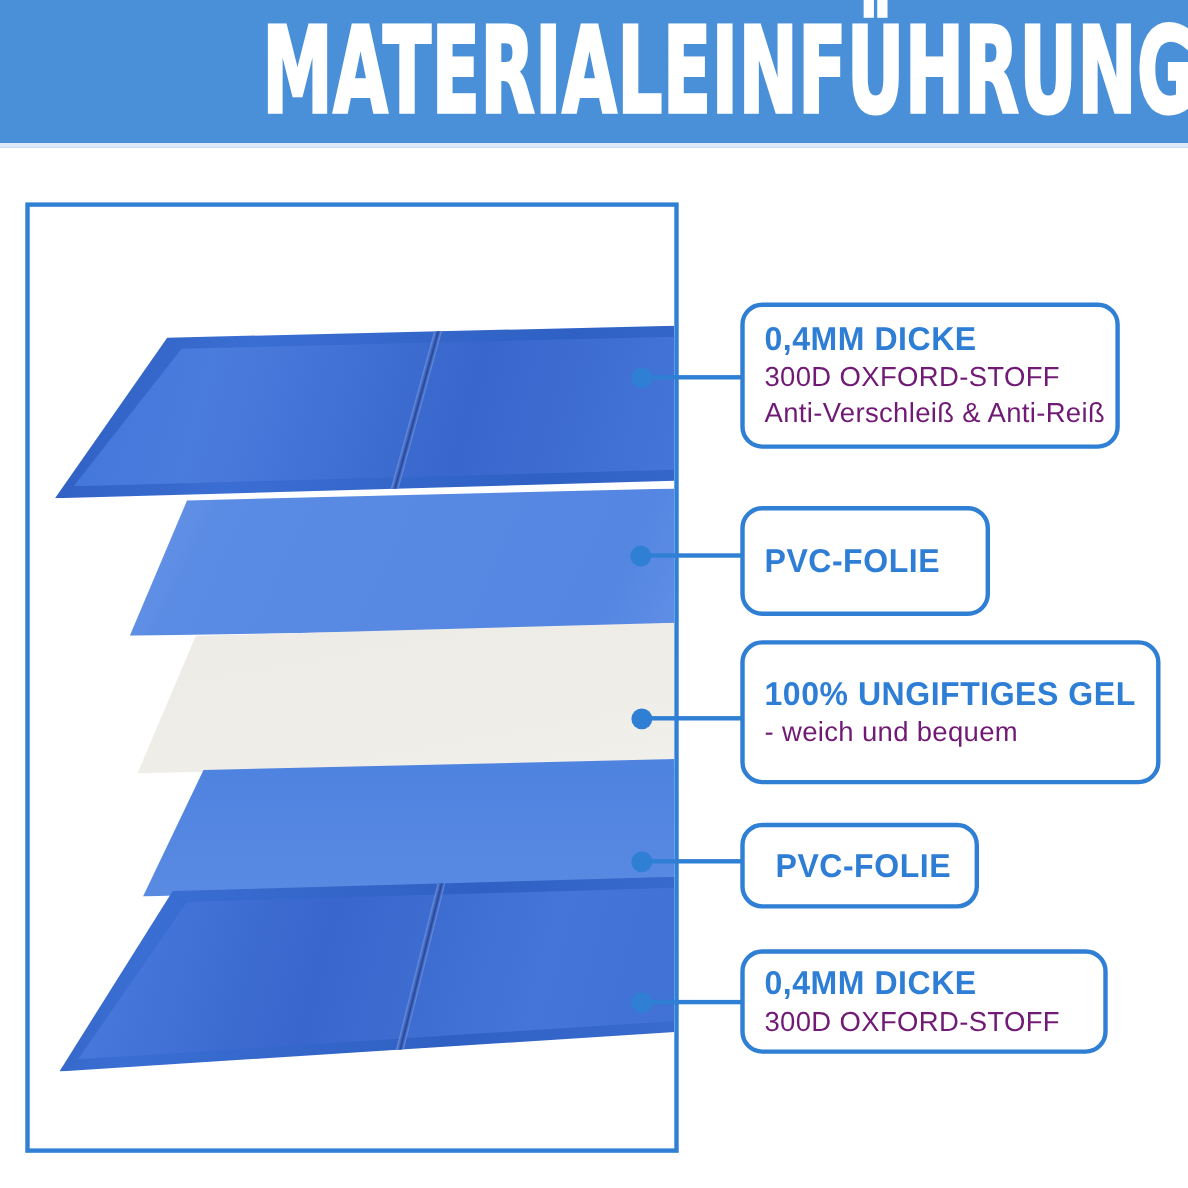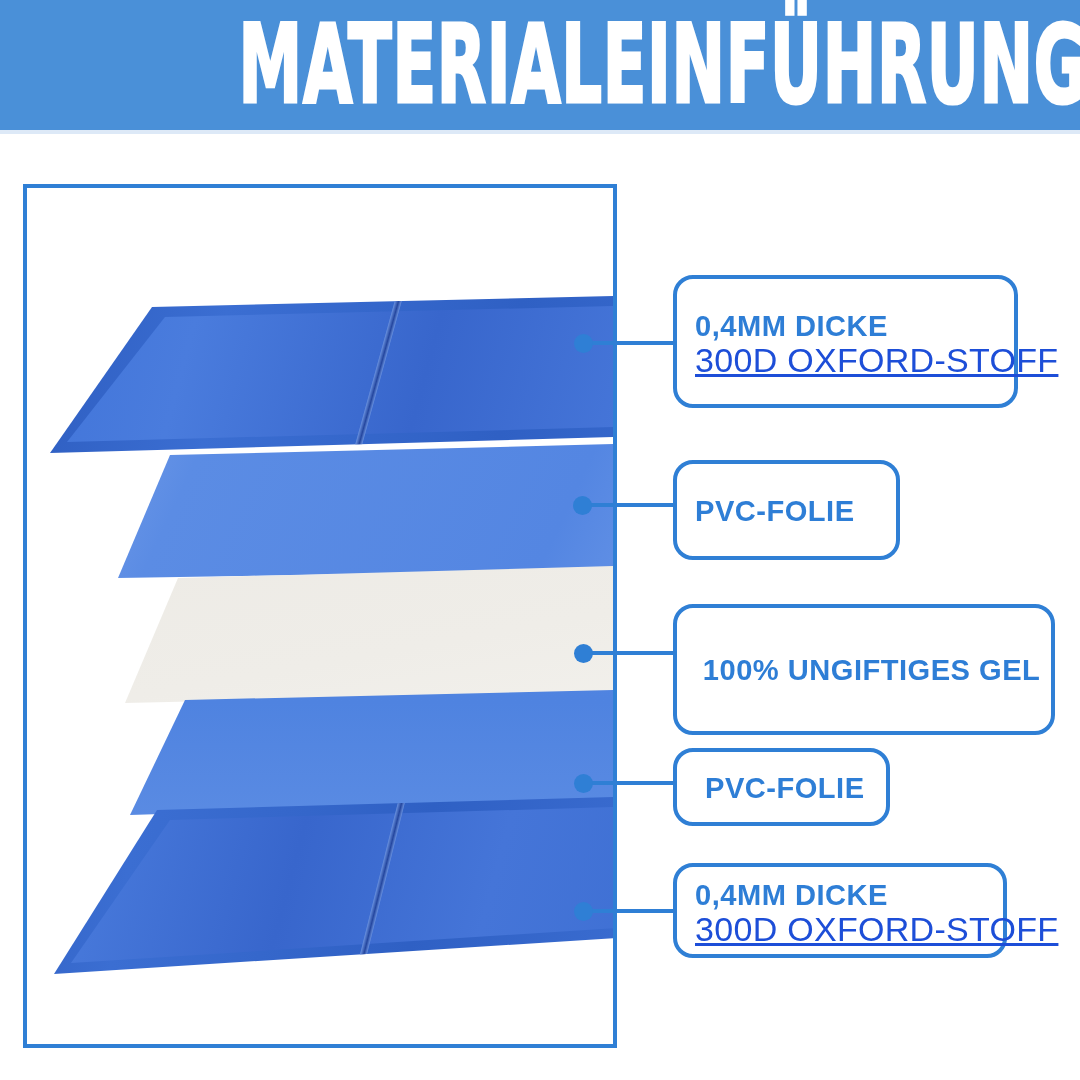--- a/index.html
+++ b/index.html
@@ -84,21 +84,21 @@
     position:absolute;background:#ffffff;border:4px solid #2f7fd5;border-radius:20px;
     display:flex;flex-direction:column;justify-content:center;
     padding-left:18px;box-sizing:border-box;z-index:7;
   }
   .co-title{
     color:#2e7ed6;font-weight:bold;font-size:30px;line-height:37px;
     letter-spacing:0.5px;white-space:nowrap;
     transform:scaleX(0.97);transform-origin:left center;
   }
   .co-line{
-    color:#1d4ed8;font-size:34px;line-height:33px;letter-spacing:0.3px;white-space:nowrap;text-decoration:underline;
+    color:#701a75;font-size:25px;line-height:33px;letter-spacing:0.3px;white-space:nowrap;
   }
   .co-pvc{padding-left:28px;}
 </style>
 </head>
 <body>
 
 <div class="canvas">
 
   <div class="header">
     <div class="header-title">MATERIALEINFÜHRUNG</div>
@@ -127,28 +127,30 @@
   <div class="dot" style="left:574px;top:644px;"></div>
   <div class="leader" style="left:583px;top:651px;width:94px;"></div>
   <div class="dot" style="left:574px;top:774px;"></div>
   <div class="leader" style="left:583px;top:781px;width:94px;"></div>
   <div class="dot" style="left:574px;top:902px;"></div>
   <div class="leader" style="left:583px;top:909px;width:94px;"></div>
 
   <div class="callout" style="left:673px;top:275px;width:345px;height:133px;">
     <div class="co-title">0,4MM DICKE</div>
     <div class="co-line">300D OXFORD-STOFF</div>
+    <div class="co-line">Anti-Verschleiß &amp; Anti-Reiß</div>
   </div>
 
   <div class="callout" style="left:673px;top:460px;width:227px;height:100px;">
     <div class="co-title">PVC-FOLIE</div>
   </div>
 
-  <div class="callout" style="left:673px;top:604px;width:382px;height:131px;text-align:right;">
+  <div class="callout" style="left:673px;top:582px;width:382px;height:131px;">
     <div class="co-title">100% UNGIFTIGES GEL</div>
+    <div class="co-line">- weich und bequem</div>
   </div>
 
   <div class="callout co-pvc" style="left:673px;top:748px;width:217px;height:78px;">
     <div class="co-title">PVC-FOLIE</div>
   </div>
 
   <div class="callout" style="left:673px;top:863px;width:334px;height:95px;">
     <div class="co-title">0,4MM DICKE</div>
     <div class="co-line">300D OXFORD-STOFF</div>
   </div>

